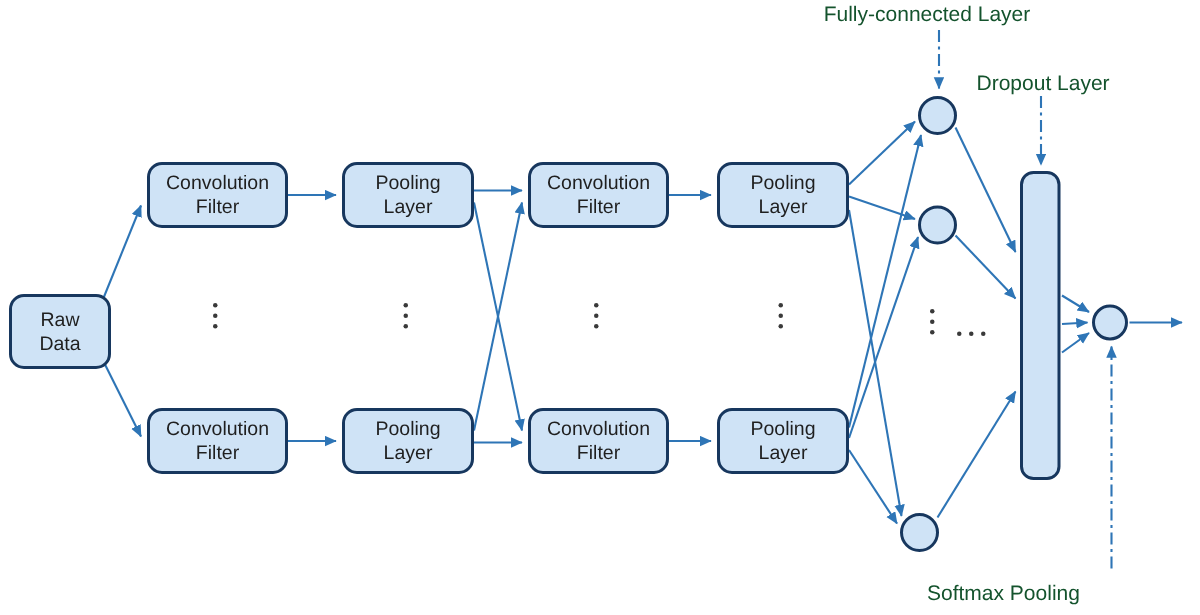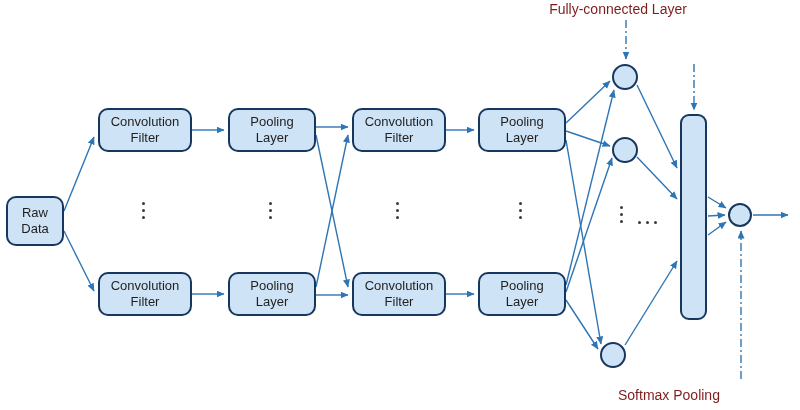--- a/index.html
+++ b/index.html
@@ -18,21 +18,21 @@
   line.conn{stroke:var(--arrow);stroke-width:1.4;fill:none}
   line.dashdot{stroke:var(--arrow);stroke-width:1.4;stroke-dasharray:8 3 2 3;fill:none}
   #arrowhead path{fill:var(--arrow)}
 
   .box{position:absolute;display:flex;align-items:center;justify-content:flex-end;
        text-align:center;background:var(--box-fill);border:2px solid var(--box-border);
        border-radius:10px;font-size:13px;line-height:1.2;color:var(--text)}
   .circle{position:absolute;background:var(--box-fill);border:2px solid var(--box-border);border-radius:50%}
   .rectlayer{position:absolute;background:var(--box-fill);border:2px solid var(--box-border);border-radius:9px}
 
-  .ann{position:absolute;font-size:14px;color:#7f1d1d;white-space:nowrap}
+  .ann{position:absolute;font-size:14px;color:#14532d;white-space:nowrap}
   .ann.center{text-align:center}
 
   .vdots{position:absolute;width:8px}
   .vdots i{display:block;width:3px;height:3px;border-radius:50%;background:#3a3a3a;margin:4px auto}
   .hdots{position:absolute;display:flex;gap:5px;align-items:center}
   .hdots i{display:block;width:3px;height:3px;border-radius:50%;background:#3a3a3a}
 </style>
 </head>
 <body>
 
@@ -90,21 +90,21 @@
 
     <line class="conn" x1="753" y1="215" x2="788" y2="215" marker-end="url(#arrowhead)"></line>
 
     <g>
       <line class="dashdot" x1="626" y1="20" x2="626" y2="59" marker-end="url(#arrowhead)"></line>
       <line class="dashdot" x1="694" y1="64" x2="694" y2="110" marker-end="url(#arrowhead)"></line>
       <line class="dashdot" x1="741" y1="379" x2="741" y2="231" marker-end="url(#arrowhead)"></line>
     </g>
   </svg>
 
-  <div class="box" style="left:6px;top:196px;width:58px;height:50px;padding:0 6px">
+  <div class="box" style="left:6px;top:196px;width:68px;height:50px;padding:0 6px">
     <span>Raw Data</span>
   </div>
 
   <div class="box" style="left:98px;top:108px;width:94px;height:44px;padding:0 4px">
     <span>Convolution Filter</span>
   </div>
   <div class="box" style="left:228px;top:108px;width:88px;height:44px;padding:0 12px">
     <span>Pooling Layer</span>
   </div>
   <div class="box" style="left:352px;top:108px;width:94px;height:44px;padding:0 4px">
@@ -160,15 +160,16 @@
 
   <div class="circle" style="left:612px;top:64px;width:26px;height:26px"></div>
   <div class="circle" style="left:612px;top:137px;width:26px;height:26px"></div>
   <div class="circle" style="left:600px;top:342px;width:26px;height:26px"></div>
 
   <div class="rectlayer" style="left:680px;top:114px;width:27px;height:206px"></div>
 
   <div class="circle" style="left:728px;top:203px;width:24px;height:24px"></div>
 
   <div class="ann center" style="left:538px;top:1px;width:160px">Fully-connected Layer</div>
+  <div class="ann" style="left:651px;top:47px">Dropout Layer</div>
   <div class="ann" style="left:618px;top:387px">Softmax Pooling</div>
 
 </div>
 
 </body></html>

